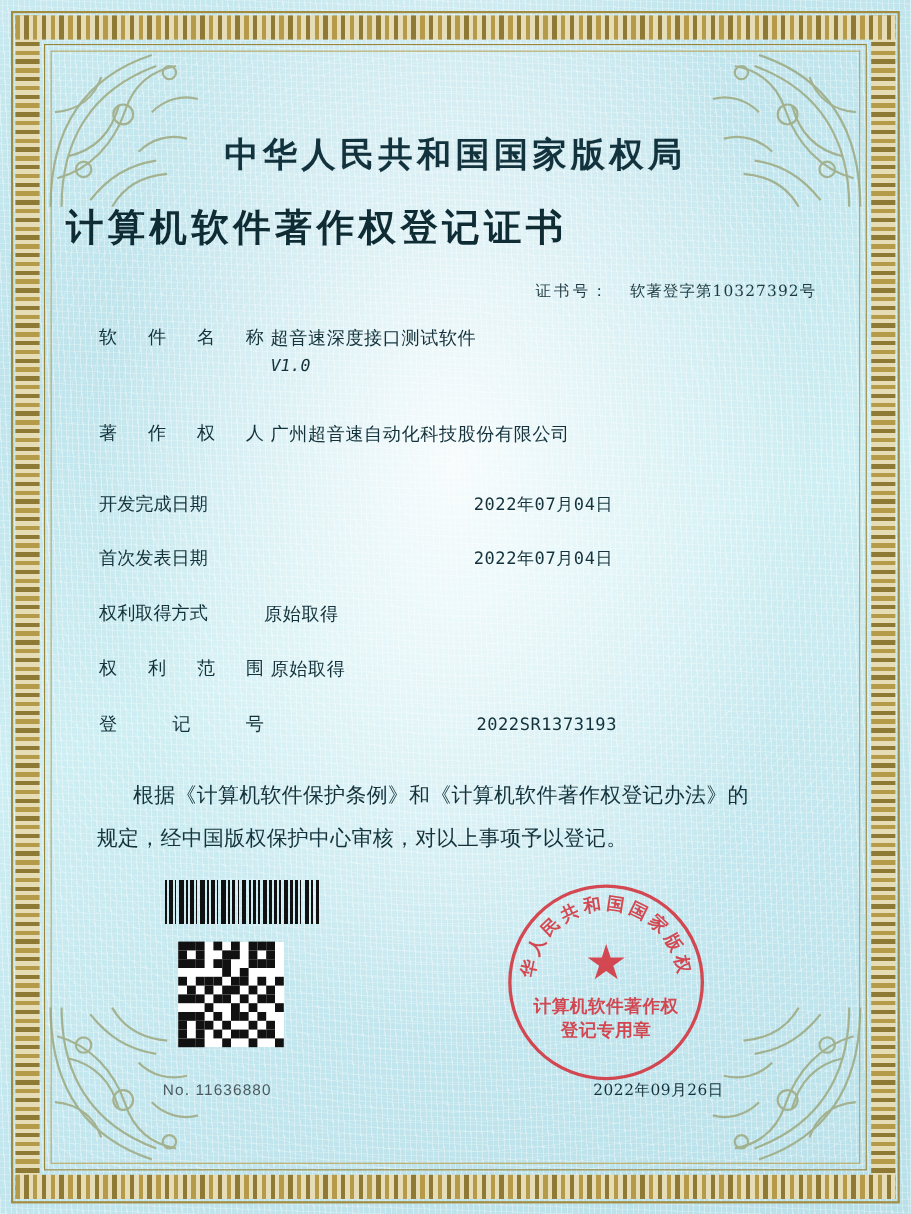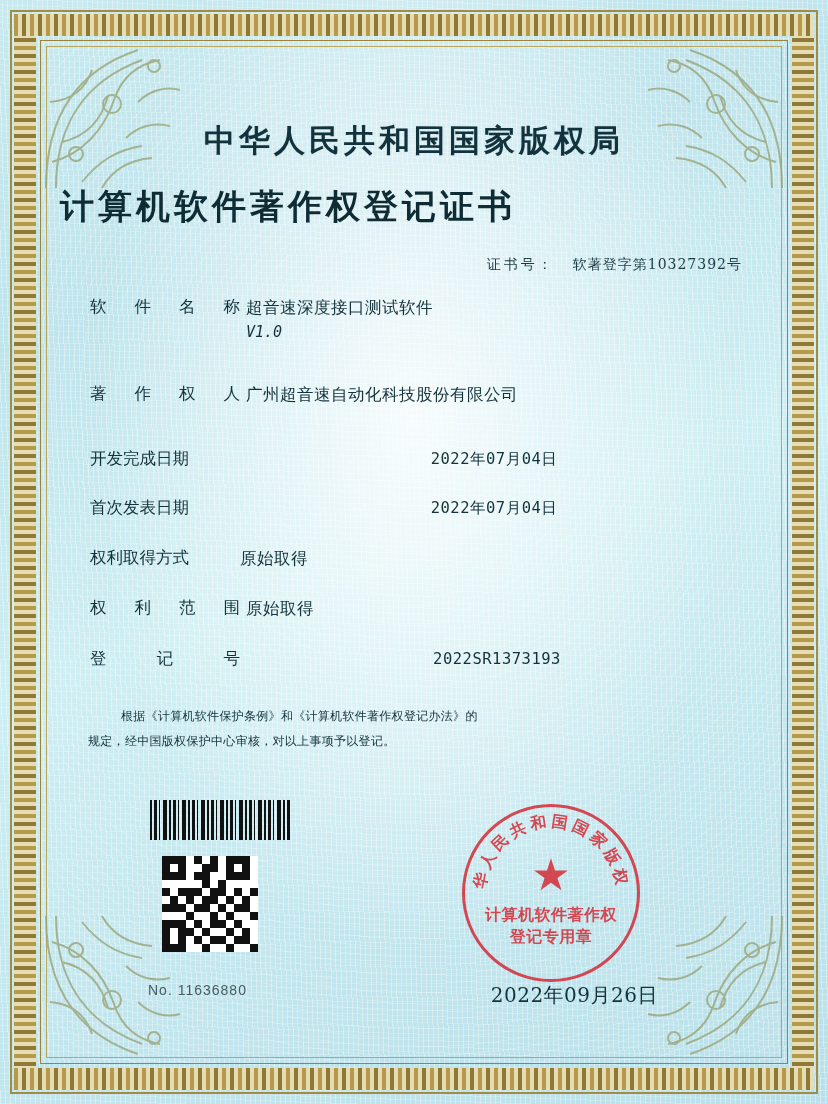--- a/index.html
+++ b/index.html
@@ -165,24 +165,24 @@
     font-style: italic;
   }
   .mono { font-family: "DejaVu Sans Mono", monospace; font-size: 15.5px; text-align: center; }
 
   .gap-lg { height: 14px; }
 
   .statement {
     margin-top: 34px;
     padding-left: 28px;
     padding-right: 22px;
-    font-size: 12px;
+    font-size: 19px;
     color: #13323b;
     line-height: 2.05;
-    font-family: Liberation Mono, monospace;
+    font-family: Liberation Serif, serif;
     letter-spacing: 0.3px;
   }
   .statement .indent { text-indent: 33px; display: block; }
 
   .bottom-area {
     position: absolute;
     left: 0;
     right: 0;
     bottom: 10px;
     height: 240px;
@@ -266,21 +266,21 @@
     font-weight: 700;
     letter-spacing: 0.5px;
   }
   .seal .seal-line1 { top: 98px; }
   .seal .seal-line2 { top: 120px; }
 
   .issue-date {
     position: absolute;
     right: 110px;
     top: 188px;
-    font-size: 20px;
+    font-size: 14px;
     color: #13323b;
     font-family: "DejaVu Serif", "Liberation Serif", serif;
     letter-spacing: 0.5px;
   }
 </style>
 </head>
 <body>
 
 <div class="certificate">
 

